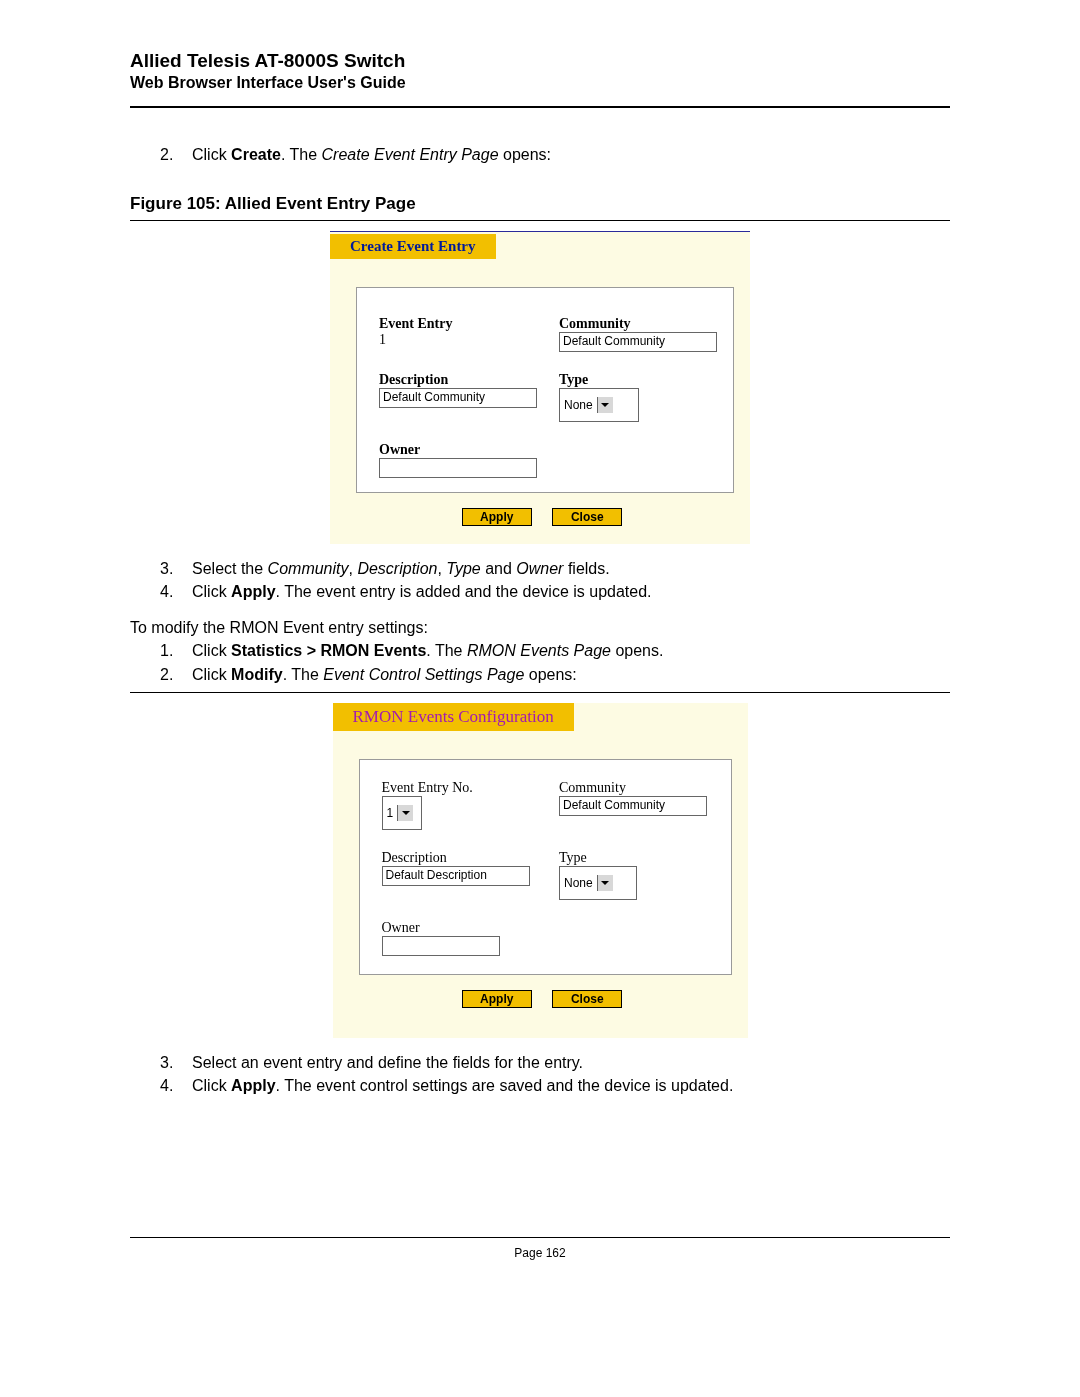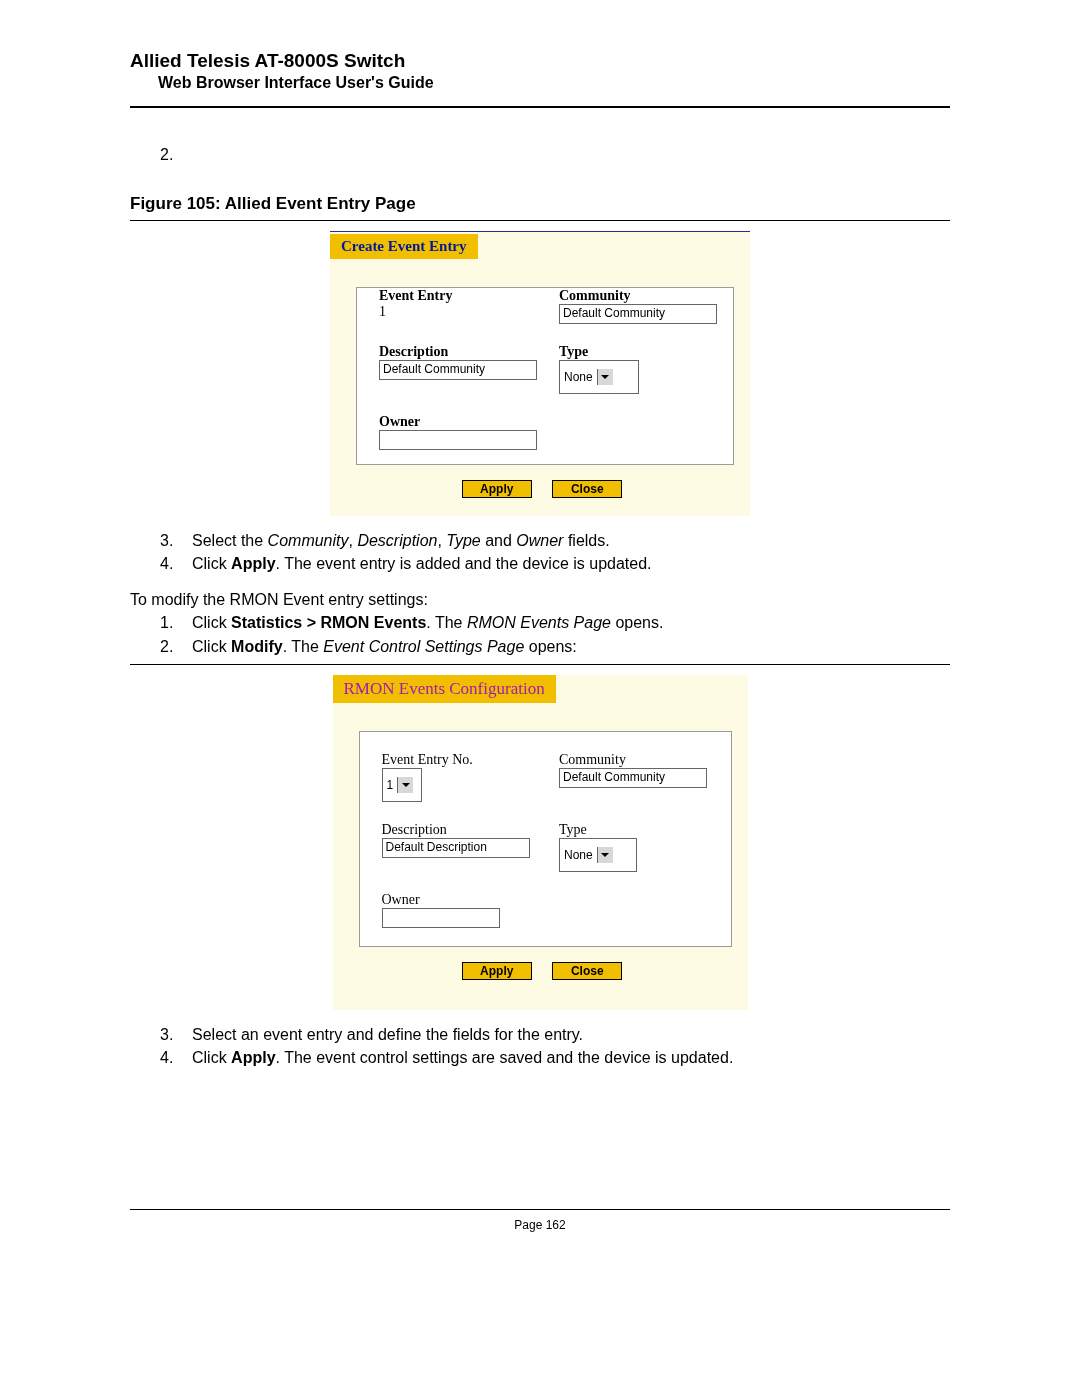--- a/index.html
+++ b/index.html
@@ -17,21 +17,20 @@
     position: relative;
   }
   .header-title {
     font-size: 19px;
     font-weight: bold;
     margin-bottom: 2px;
   }
   .header-sub {
     font-size: 16px;
     font-weight: bold;
-    margin-left: 28px;
   }
   .hr {
     border: none;
     border-top: 2px solid #000;
     margin: 14px 0 36px 0;
   }
   .hr-thin {
     border: none;
     border-top: 1px solid #000;
     margin: 6px 0 10px 0;
@@ -59,32 +58,32 @@
   }
   .shot1 { width: 420px;  }
   .shot2 { width: 415px;  }
 
   .tab-bar {
     display: flex;
     background: #fdfbe3;
   }
   .tab {
     background: #f2bf00;
-    padding: 4px 11px;
+    padding: 4px 20px;
     font-family: 'Times New Roman', Times, serif;
     font-size: 15px;
   }
   .tab.blue { color: #001a9a; font-weight: bold; }
   .tab.white { color: #a21caf; }
 
   .panel {
     background: #fff;
     border: 1px solid #9a9a9a;
     margin: 28px 16px 0 26px;
-    padding: 0 12px 14px 22px;
+    padding: 28px 12px 14px 22px;
   }
   .panel2 {
     background: #fff;
     border: 1px solid #9a9a9a;
     margin: 28px 16px 0 26px;
     padding: 20px 12px 18px 22px;
   }
   .field-grid {
     display: grid;
     grid-template-columns: 1fr 1fr;
@@ -170,20 +169,23 @@
 <body>
 
 <div class="page">
 
   <div class="header-title">Allied Telesis AT-8000S Switch</div>
   <div class="header-sub">Web Browser Interface User's Guide</div>
   <hr class="hr">
 
   <div class="body-text ol-row">
     <div class="ol-num">2.</div>
+    <div>
+      <span>Click </span><span class="bold">Create</span><span>. The </span><span class="italic">Create Event Entry Page</span><span> opens:</span>
+    </div>
   </div>
 
   <div class="figure-label">Figure 105: Allied Event Entry Page</div>
   <hr class="hr-thin">
 
   <div class="shot shot1">
     <div style="border-top:1px solid #2a2a9a; height:2px;"></div>
     <div class="tab-bar">
       <div class="tab blue">Create Event Entry</div>
     </div>

